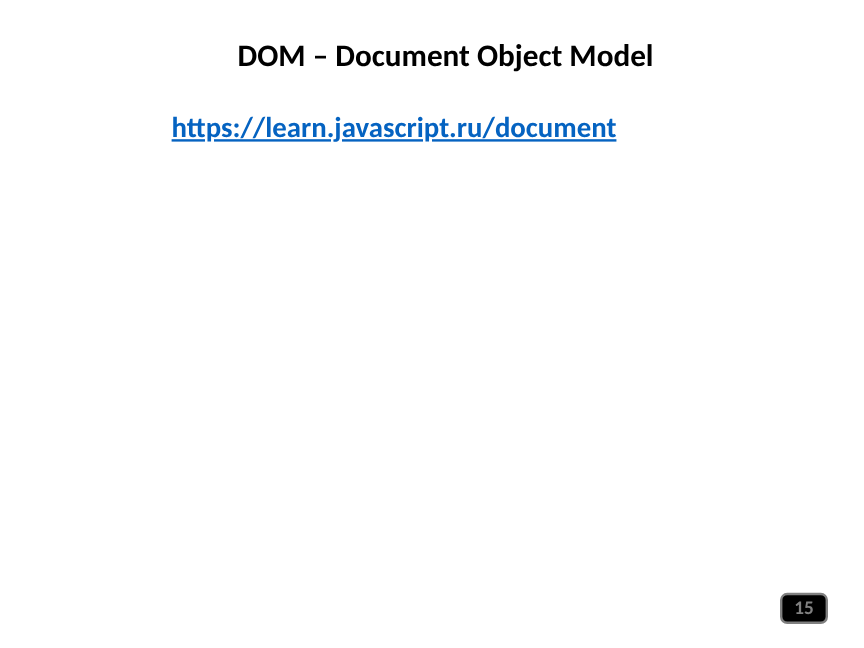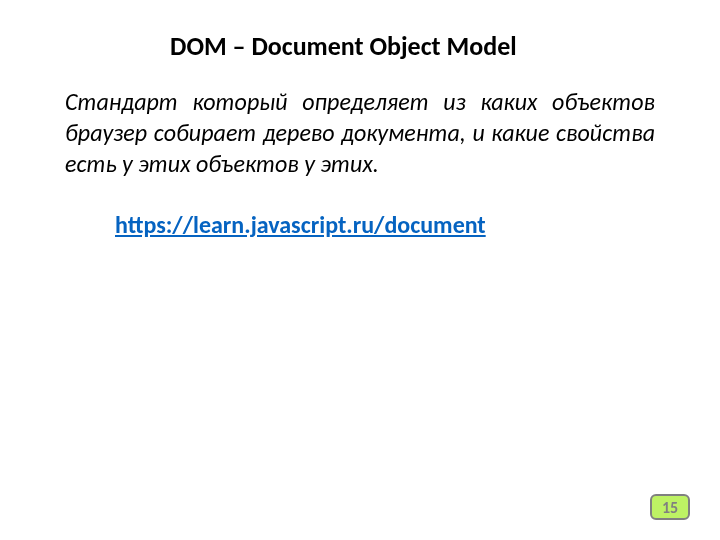--- a/index.html
+++ b/index.html
@@ -11,21 +11,21 @@
       width: 720px;
       height: 540px;
       background: #ffffff;
       font-family: Calibri, Arial, sans-serif;
       position: relative;
       overflow: hidden;
     }
     .slide {
       width: 100%;
       height: 100%;
-      padding: 30px 60px;
+      padding: 30px 88px;
       position: relative;
     }
     .title {
       font-size: 26px;
       font-weight: bold;
       color: #000000;
       margin-left: 110px;
       margin-top: 0;
     }
     .subtitle {
@@ -63,24 +63,23 @@
       width: 40px;
       height: 26px;
       border: 2px solid #808080;
       border-radius: 6px;
       display: flex;
       align-items: center;
       justify-content: center;
       font-size: 16px;
       font-weight: bold;
       color: #808080;
-      background: #bef264;
+      background: #000000;
     }
   </style>
 </head>
 <body>
 
 <div class="slide">
   <h1 class="title">DOM – Document Object Model</h1>
-  <p class="body-text">Стандарт который определяет из каких объектов браузер собирает дерево документа, и какие свойства есть у этих объектов у этих.</p>
   <a class="link">https://learn.javascript.ru/document</a>
   <div class="page-number">15</div>
 </div>
 
 </body></html>

